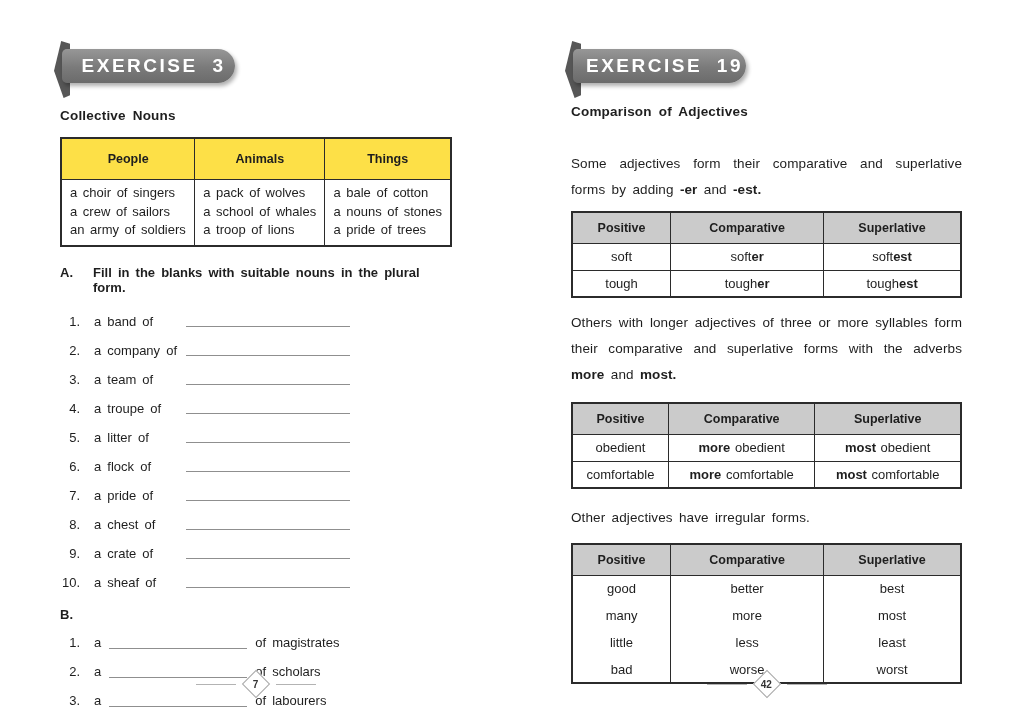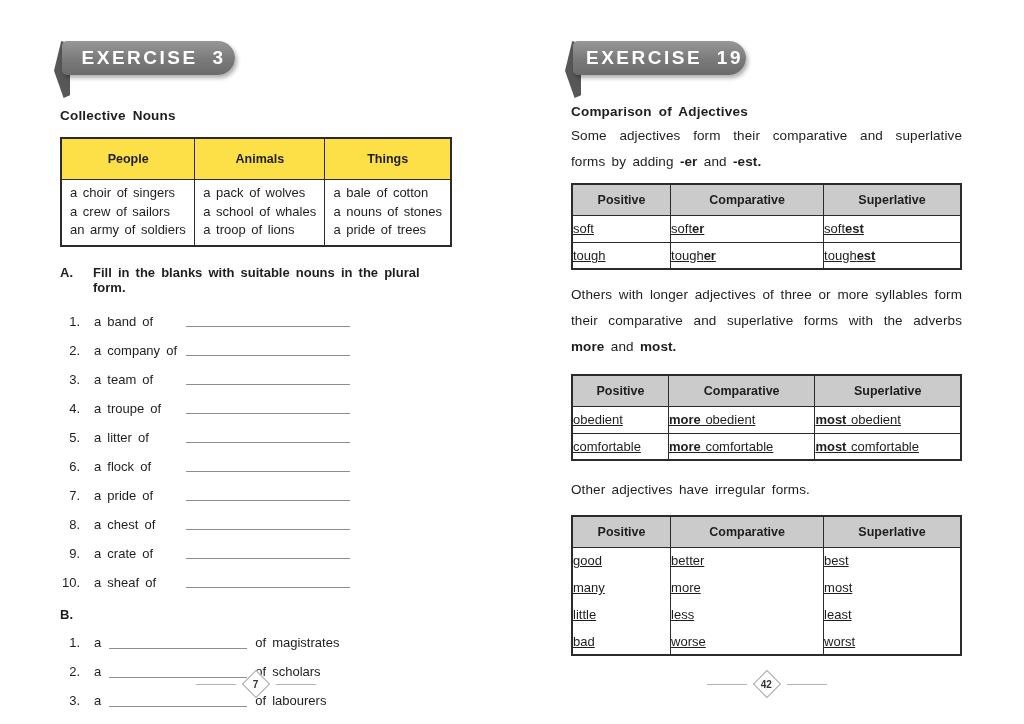--- a/index.html
+++ b/index.html
@@ -13,21 +13,21 @@
   .page-right { left:571px; width:391px; }
 
   
   .banner { position:relative; height:60px; }
   .banner-tail {
     position:absolute; left:-6px; top:1px; width:16px; height:57px;
     background:#575757;
     clip-path:polygon(45% 0, 100% 5%, 100% 95%, 60% 100%, 0 52%);
   }
   .banner-body {
-    position:absolute; left:2px; top:1px; width:173px; height:34px;
+    position:absolute; left:2px; top:9px; width:173px; height:34px;
     background:linear-gradient(180deg,#979797 0%,#7a7a7a 55%,#6b6b6b 100%);
     border-radius:5px 17px 17px 5px;
     box-shadow:2px 3px 4px rgba(0,0,0,.32);
     color:#fff; font-weight:bold; font-size:19px;
     letter-spacing:2.5px; word-spacing:7px;
     text-align:center; line-height:34px;padding-left:10px;
   }
 
   .heading { margin-top:8px; font-size:13.5px; font-weight:bold; word-spacing:3px; letter-spacing:.2px; }
 
@@ -39,24 +39,24 @@
   .section-head { display:flex; margin-top:18px; font-weight:bold; font-size:13px; word-spacing:2.5px; }
   .section-head .lbl { width:33px; flex:none; }
 
   .items { margin-top:12px; }
   .item { position:relative; height:29px; display:flex; align-items:center; font-size:13px; word-spacing:2.5px; }
   .item .num { width:20px; flex:none; text-align:right; margin-right:14px; }
   .blank-a { position:absolute; left:126px; top:19px; width:164px; border-top:1.5px solid #8f8f8f; }
   .blank-b { display:inline-block; width:138px; height:13px; border-bottom:1.5px solid #8f8f8f; margin:0 8px; flex:none; }
 
   
-  .para { margin-top:4px; font-size:13.5px; line-height:26px; text-align:justify; word-spacing:2.5px; letter-spacing:.1px; }
+  .para { margin-top:32px; font-size:13.5px; line-height:26px; text-align:justify; word-spacing:2.5px; letter-spacing:.1px; }
   .cmp-table { width:100%; border-collapse:collapse; border:2px solid #2b2b2b; margin-top:12px; }
   .cmp-table th { border:1px solid #2b2b2b; background:#cbcbcb; font-size:12.5px; height:31px; }
-  .cmp-table td { border:1px solid #2b2b2b; font-size:13px; height:27px; word-spacing:1px;text-decoration:underline; }
+  .cmp-table td { border:1px solid #2b2b2b; font-size:13px; height:27px; text-align:center; word-spacing:1px; }
   .cmp-table.first { margin-top:8px; }
   .cmp-table.second { margin-top:14px; }
   .no-row-borders td { border-top:0; border-bottom:0; }
 
   
   .pagefoot { position:absolute; top:634px; left:0; width:100%; display:flex; align-items:center; justify-content:center; }
   .pf-line { width:40px; height:1px; background:#b3b3b3; }
   .pf-diamond {
     width:20px; height:20px; border:1px solid #a8a8a8; background:#fff;
     transform:rotate(45deg); margin:0 10px;

